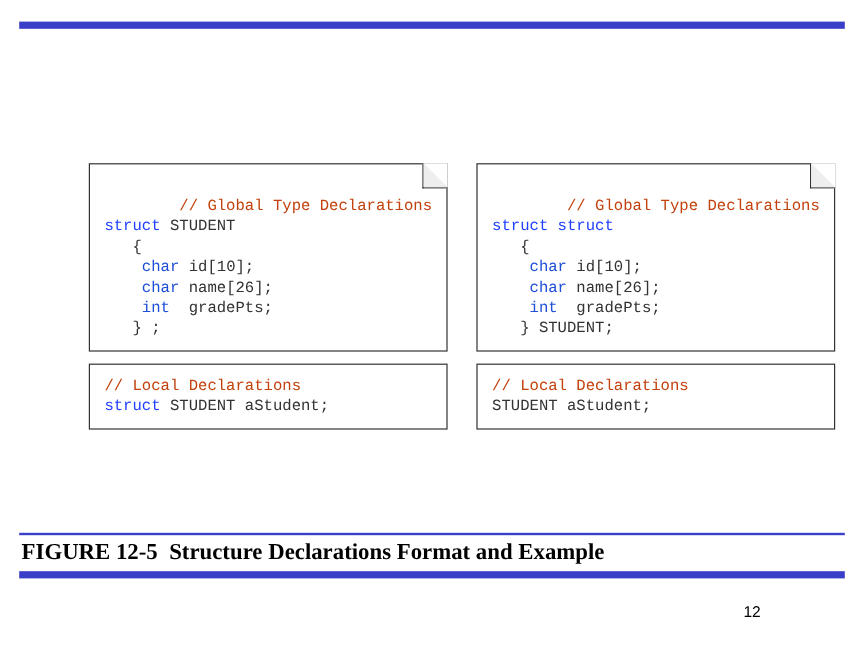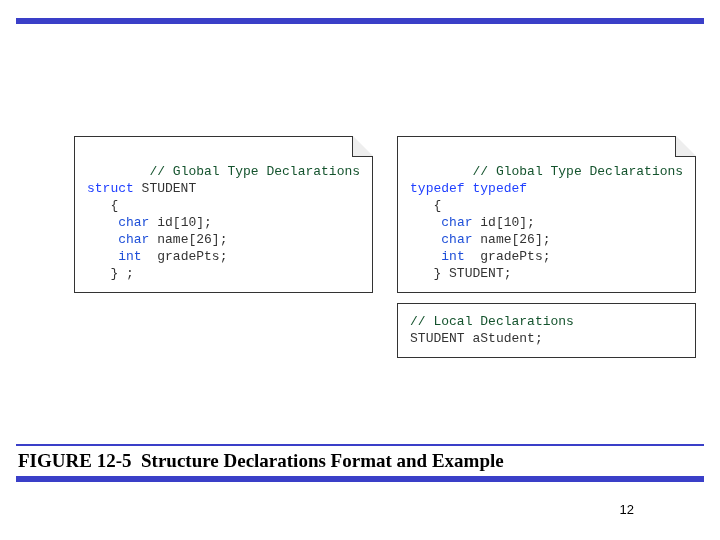--- a/index.html
+++ b/index.html
@@ -101,21 +101,21 @@
     content: "";
     position: absolute;
     left: 0;
     bottom: 0;
     width: 0;
     height: 0;
     border-right: 20px solid transparent;
     border-bottom: 20px solid #eeeeee;
     transform: translateY(0);
   }
-  .cmt  { color: #14532d; }
+  .cmt  { color: #c2410c; }
   .kw   { color: #1f3fff; }
   .type { color: #1d4ed8; }
 </style>
 </head>
 <body>
 
 <div class="slide">
 
   <div class="rule-top"></div>
 
@@ -125,28 +125,30 @@
 
       <div class="code-box">
         <div class="dog-ear"></div><span class="cmt">// Global Type Declarations</span>
 <span class="kw">struct</span><span> STUDENT</span>
 <span>   {</span>
 <span>    </span><span class="type">char</span><span> id[10];</span>
 <span>    </span><span class="type">char</span><span> name[26];</span>
 <span>    </span><span class="type">int</span><span>  gradePts;</span>
 <span>   } ;</span></div>
 
+      <div class="code-box"><span class="cmt">// Local Declarations</span>
+<span class="kw">struct</span><span> STUDENT aStudent;</span></div>
 
     </div>
 
     <div class="box-col">
 
       <div class="code-box">
         <div class="dog-ear"></div><span class="cmt">// Global Type Declarations</span>
-<span class="kw">typedef typedef</span>
+<span class="kw">struct struct</span>
 <span>   {</span>
 <span>    </span><span class="type">char</span><span> id[10];</span>
 <span>    </span><span class="type">char</span><span> name[26];</span>
 <span>    </span><span class="type">int</span><span>  gradePts;</span>
 <span>   } STUDENT;</span></div>
 
       <div class="code-box"><span class="cmt">// Local Declarations</span>
 <span>STUDENT aStudent;</span></div>
 
     </div>

